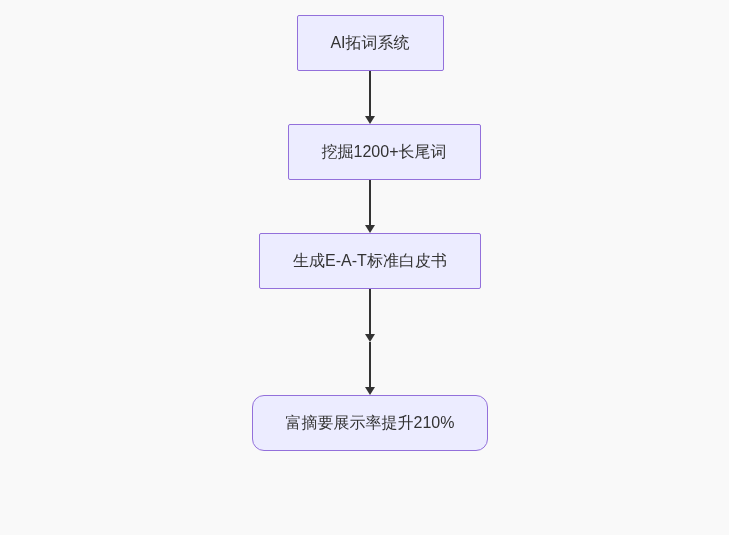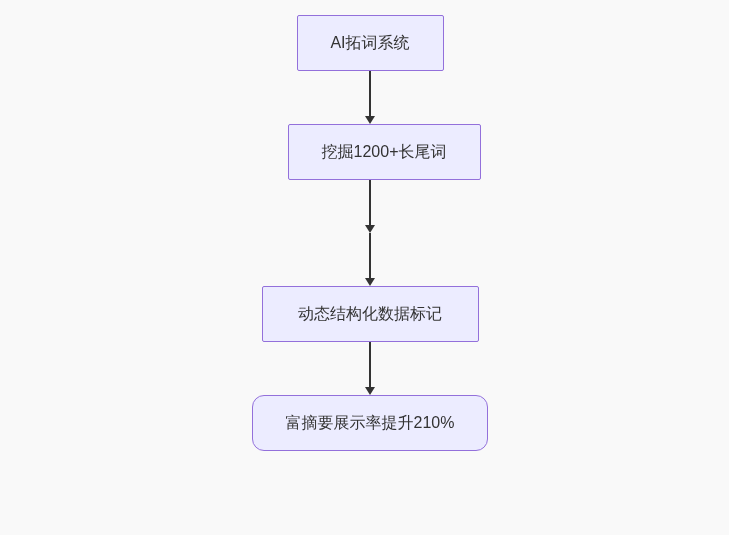--- a/index.html
+++ b/index.html
@@ -79,27 +79,27 @@
       <div class="head"></div>
     </div>
 
     <div class="node n2">挖掘1200+长尾词</div>
 
     <div class="edge">
       <div class="shaft"></div>
       <div class="head"></div>
     </div>
 
+    <div class="node n3">生成E-A-T标准白皮书</div>
 
     <div class="edge">
       <div class="shaft"></div>
       <div class="head"></div>
     </div>
 
-    <div class="node n4">动态结构化数据标记</div>
 
     <div class="edge">
       <div class="shaft"></div>
       <div class="head"></div>
     </div>
 
     <div class="node n5">富摘要展示率提升210%</div>
 
   </div>
 </div>

